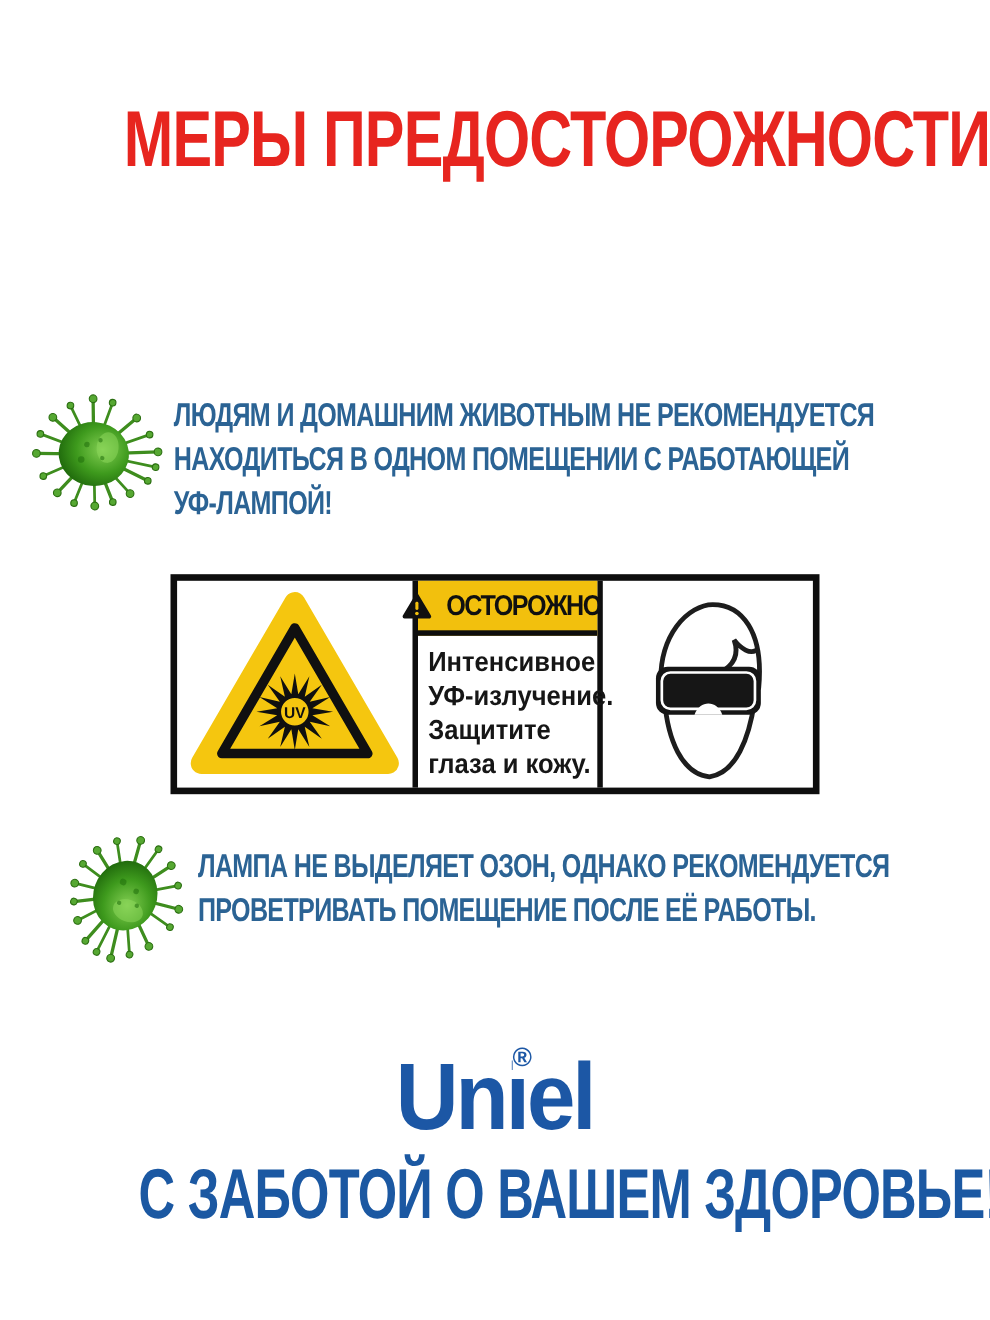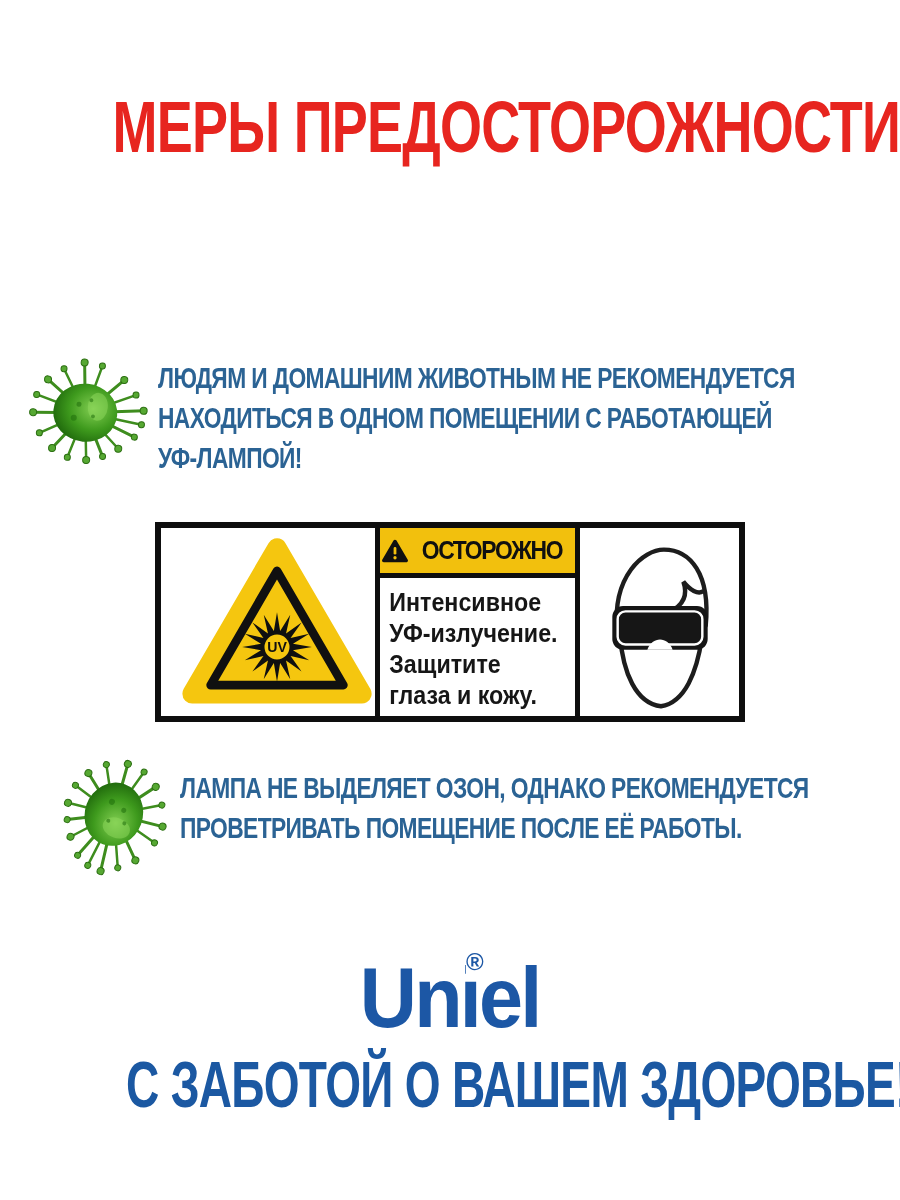--- a/index.html
+++ b/index.html
@@ -35,24 +35,24 @@
 
   
   .label {
     position:absolute; left:155px; top:522px; width:590px; height:200px;
     background:#ffffff; border:6px solid #0E0E0E; box-sizing:border-box;
     display:flex;
   }
   .panel { box-sizing:border-box; height:100%; }
   .p-left {
     width:219px; border-right:5px solid #0E0E0E;
-    display:flex; align-items:center; justify-content:flex-end;text-decoration:underline;
+    display:flex; align-items:center; justify-content:center;text-decoration:underline;
   }
   .p-left svg { width:196px; height:174px; }
-  .p-mid { width:200px; border-right:5px solid #0E0E0E; }
+  .p-mid { width:168px; border-right:5px solid #0E0E0E; }
   .p-right {
     flex:1; display:flex; align-items:flex-end; justify-content:center;
     overflow:hidden;
   }
   .p-right svg { width:146px; height:181px; }
 
   .caution-head {
     height:50px; background:#F2C00D; border-bottom:5px solid #0E0E0E;
     box-sizing:border-box; display:flex; align-items:center; justify-content:center;
     gap:5px;

